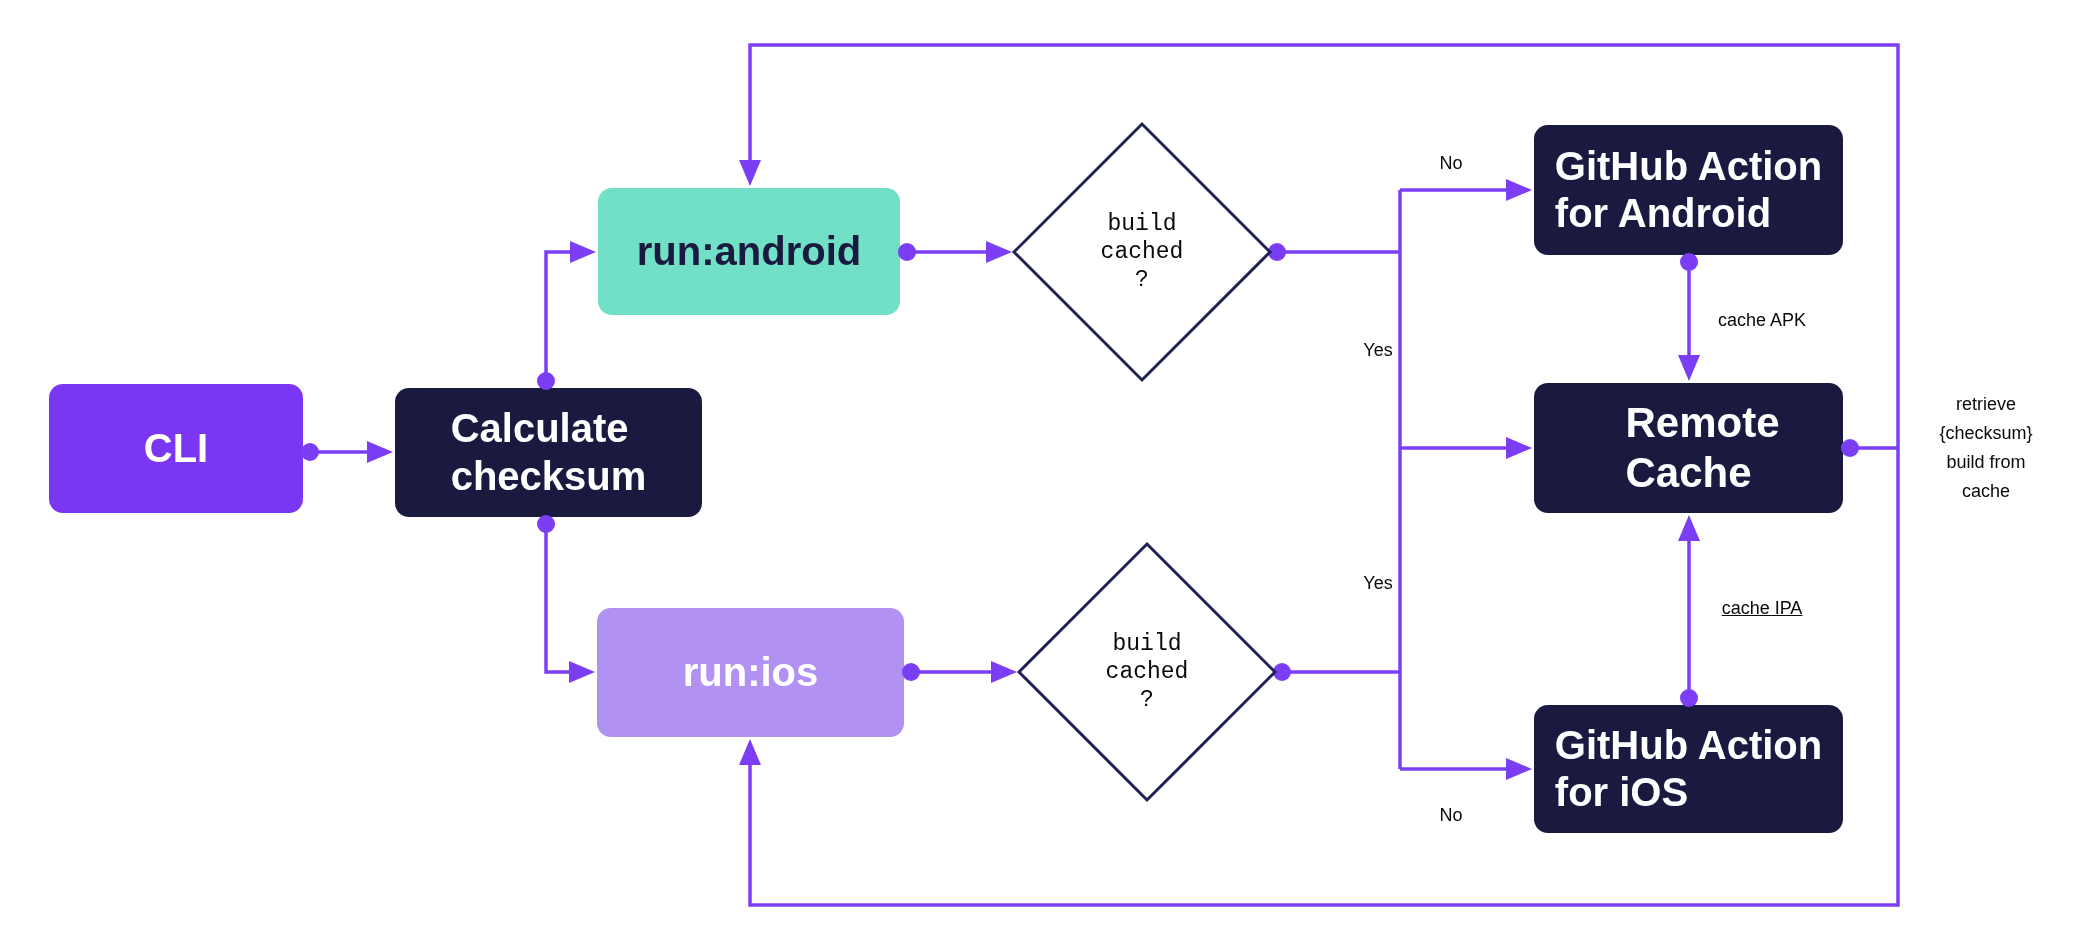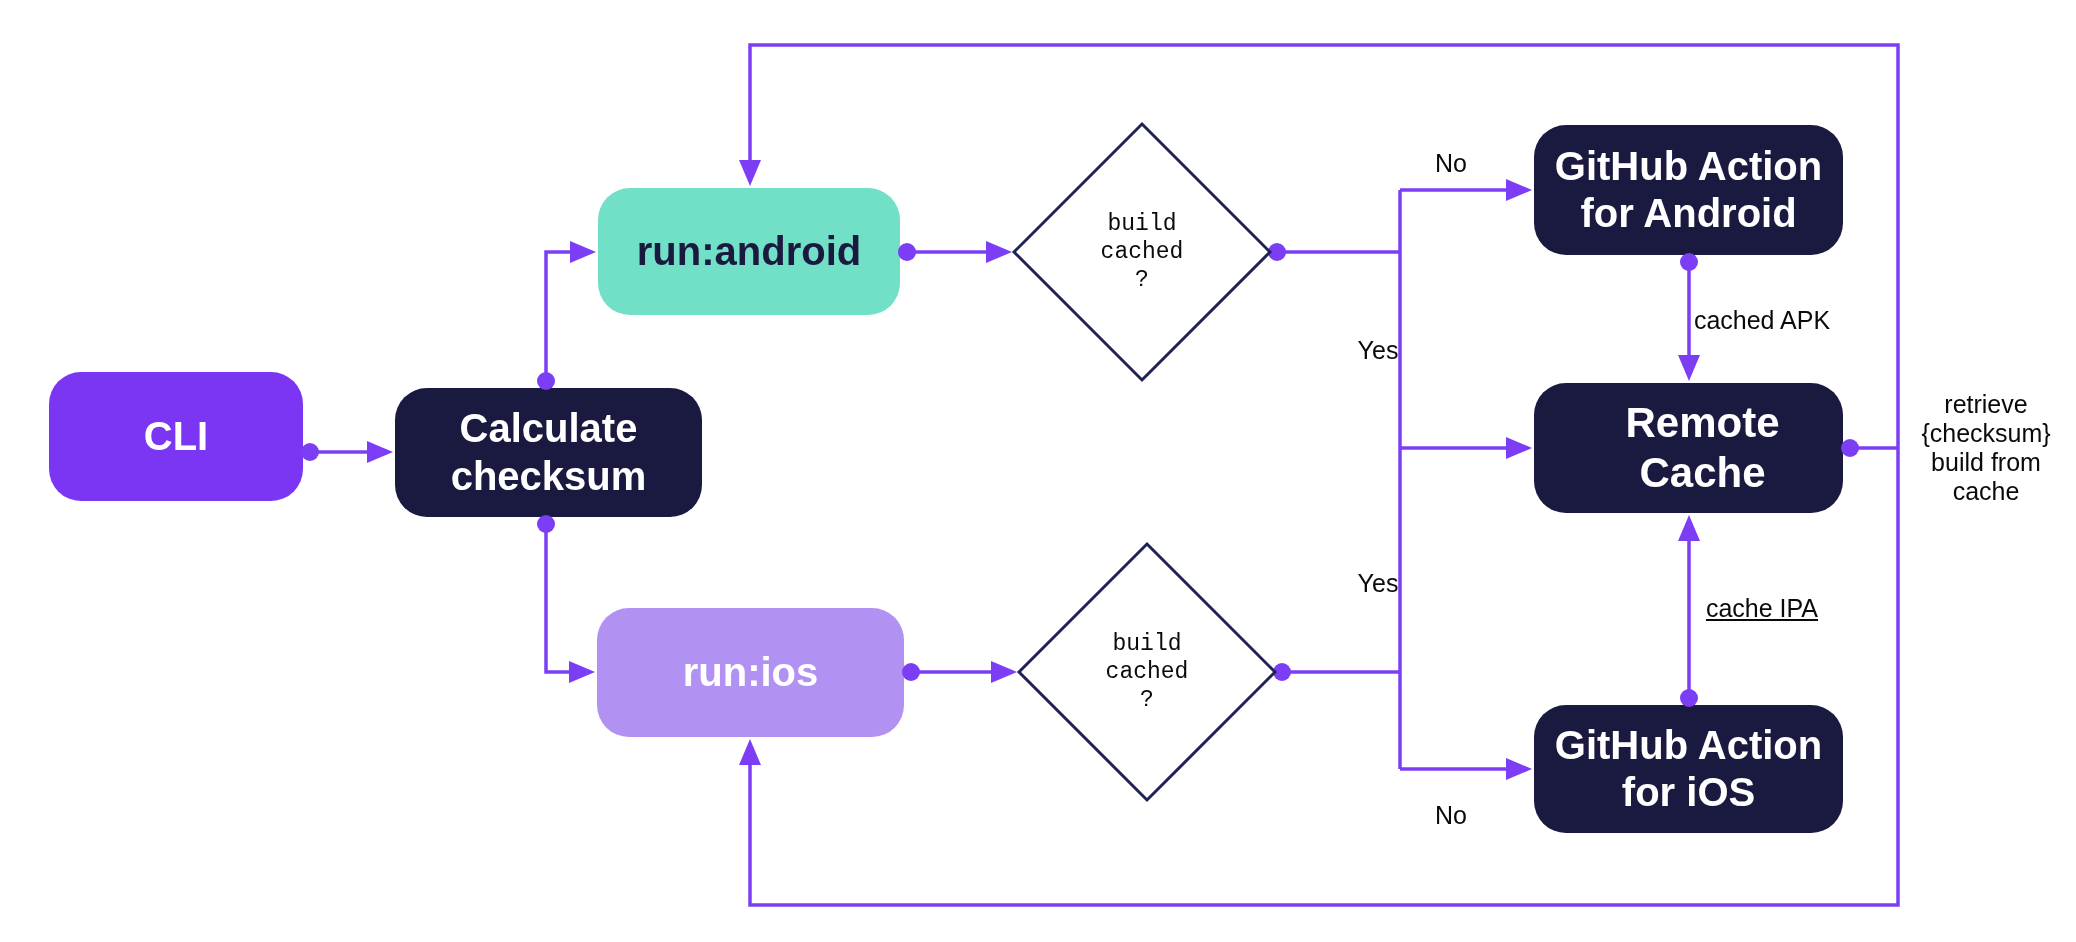--- a/index.html
+++ b/index.html
@@ -13,33 +13,33 @@
     height: 942px;
     background: var(--background, #ffffff);
     font-family: "Liberation Sans", sans-serif;
     overflow: hidden;
   }
   .node {
     position: absolute;
     display: flex;
     align-items: center;
     justify-content: center;
-    text-align: center;
+    text-align: left;
     white-space: pre-line;
-    border-radius: 32px;
+    border-radius: 14px;
     font-weight: 600;
     line-height: 1.18;
     box-sizing: border-box;
   }
   .node.navy { background: var(--navy, #1a1a40); color: #ffffff; }
   .node.purple { background: var(--purple, #7a36f2); color: #ffffff; }
   .node.teal { background: var(--teal, #71e0c6); color: var(--navy, #1a1b45); }
   .node.lilac { background: var(--light_purple, #b192f3); color: #ffffff; }
 
-  #cli            { left: 49px;   top: 372px; width: 254px; height: 129px; font-size: 40px; }
+  #cli            { left: 49px;   top: 384px; width: 254px; height: 129px; font-size: 40px; }
   #calc-checksum  { left: 395px;  top: 388px; width: 307px; height: 129px; font-size: 40px; }
   #run-android    { left: 598px;  top: 188px; width: 302px; height: 127px; font-size: 40px; }
   #run-ios        { left: 597px;  top: 608px; width: 307px; height: 129px; font-size: 40px; }
   #gh-android     { left: 1534px; top: 125px; width: 309px; height: 130px; font-size: 40px; }
   #remote-cache   { left: 1534px; top: 383px; width: 309px; height: 130px; font-size: 42px; padding-left: 28px; }
   #gh-ios         { left: 1534px; top: 705px; width: 309px; height: 128px; font-size: 40px; }
 
   #edges {
     position: absolute;
     left: 0; top: 0;
@@ -55,21 +55,21 @@
   .dot { fill: var(--connector, #7c3ef4); stroke: none; }
   .diamond {
     fill: #ffffff;
     stroke: var(--diamond_border, #1f2354);
     stroke-width: 3;
   }
 
   .edge-label {
     position: absolute;
     color: var(--label_text, #0a0a0a);
-    font-size: 25px;
+    font-size: 18px;
     line-height: 29px;
     text-align: center;
     white-space: pre-line;
   }
   .decision-label {
     position: absolute;
     width: 200px;
     color: var(--label_text, #0a0a0a);
     font-size: 23px;
     line-height: 28px;
@@ -173,20 +173,20 @@
 cached
 ?</div>
   <div class="decision-label" id="decision-ios-label">build
 cached
 ?</div>
 
   <div class="edge-label" id="label-no-android">No</div>
   <div class="edge-label" id="label-yes-android">Yes</div>
   <div class="edge-label" id="label-yes-ios">Yes</div>
   <div class="edge-label" id="label-no-ios">No</div>
-  <div class="edge-label" id="label-cache-apk">cached APK</div>
+  <div class="edge-label" id="label-cache-apk">cache APK</div>
   <div class="edge-label" id="label-cache-ipa">cache IPA</div>
   <div class="edge-label" id="label-retrieve">retrieve
 {checksum}
 build from
 cache</div>
 
 </div>
 
 </body></html>

